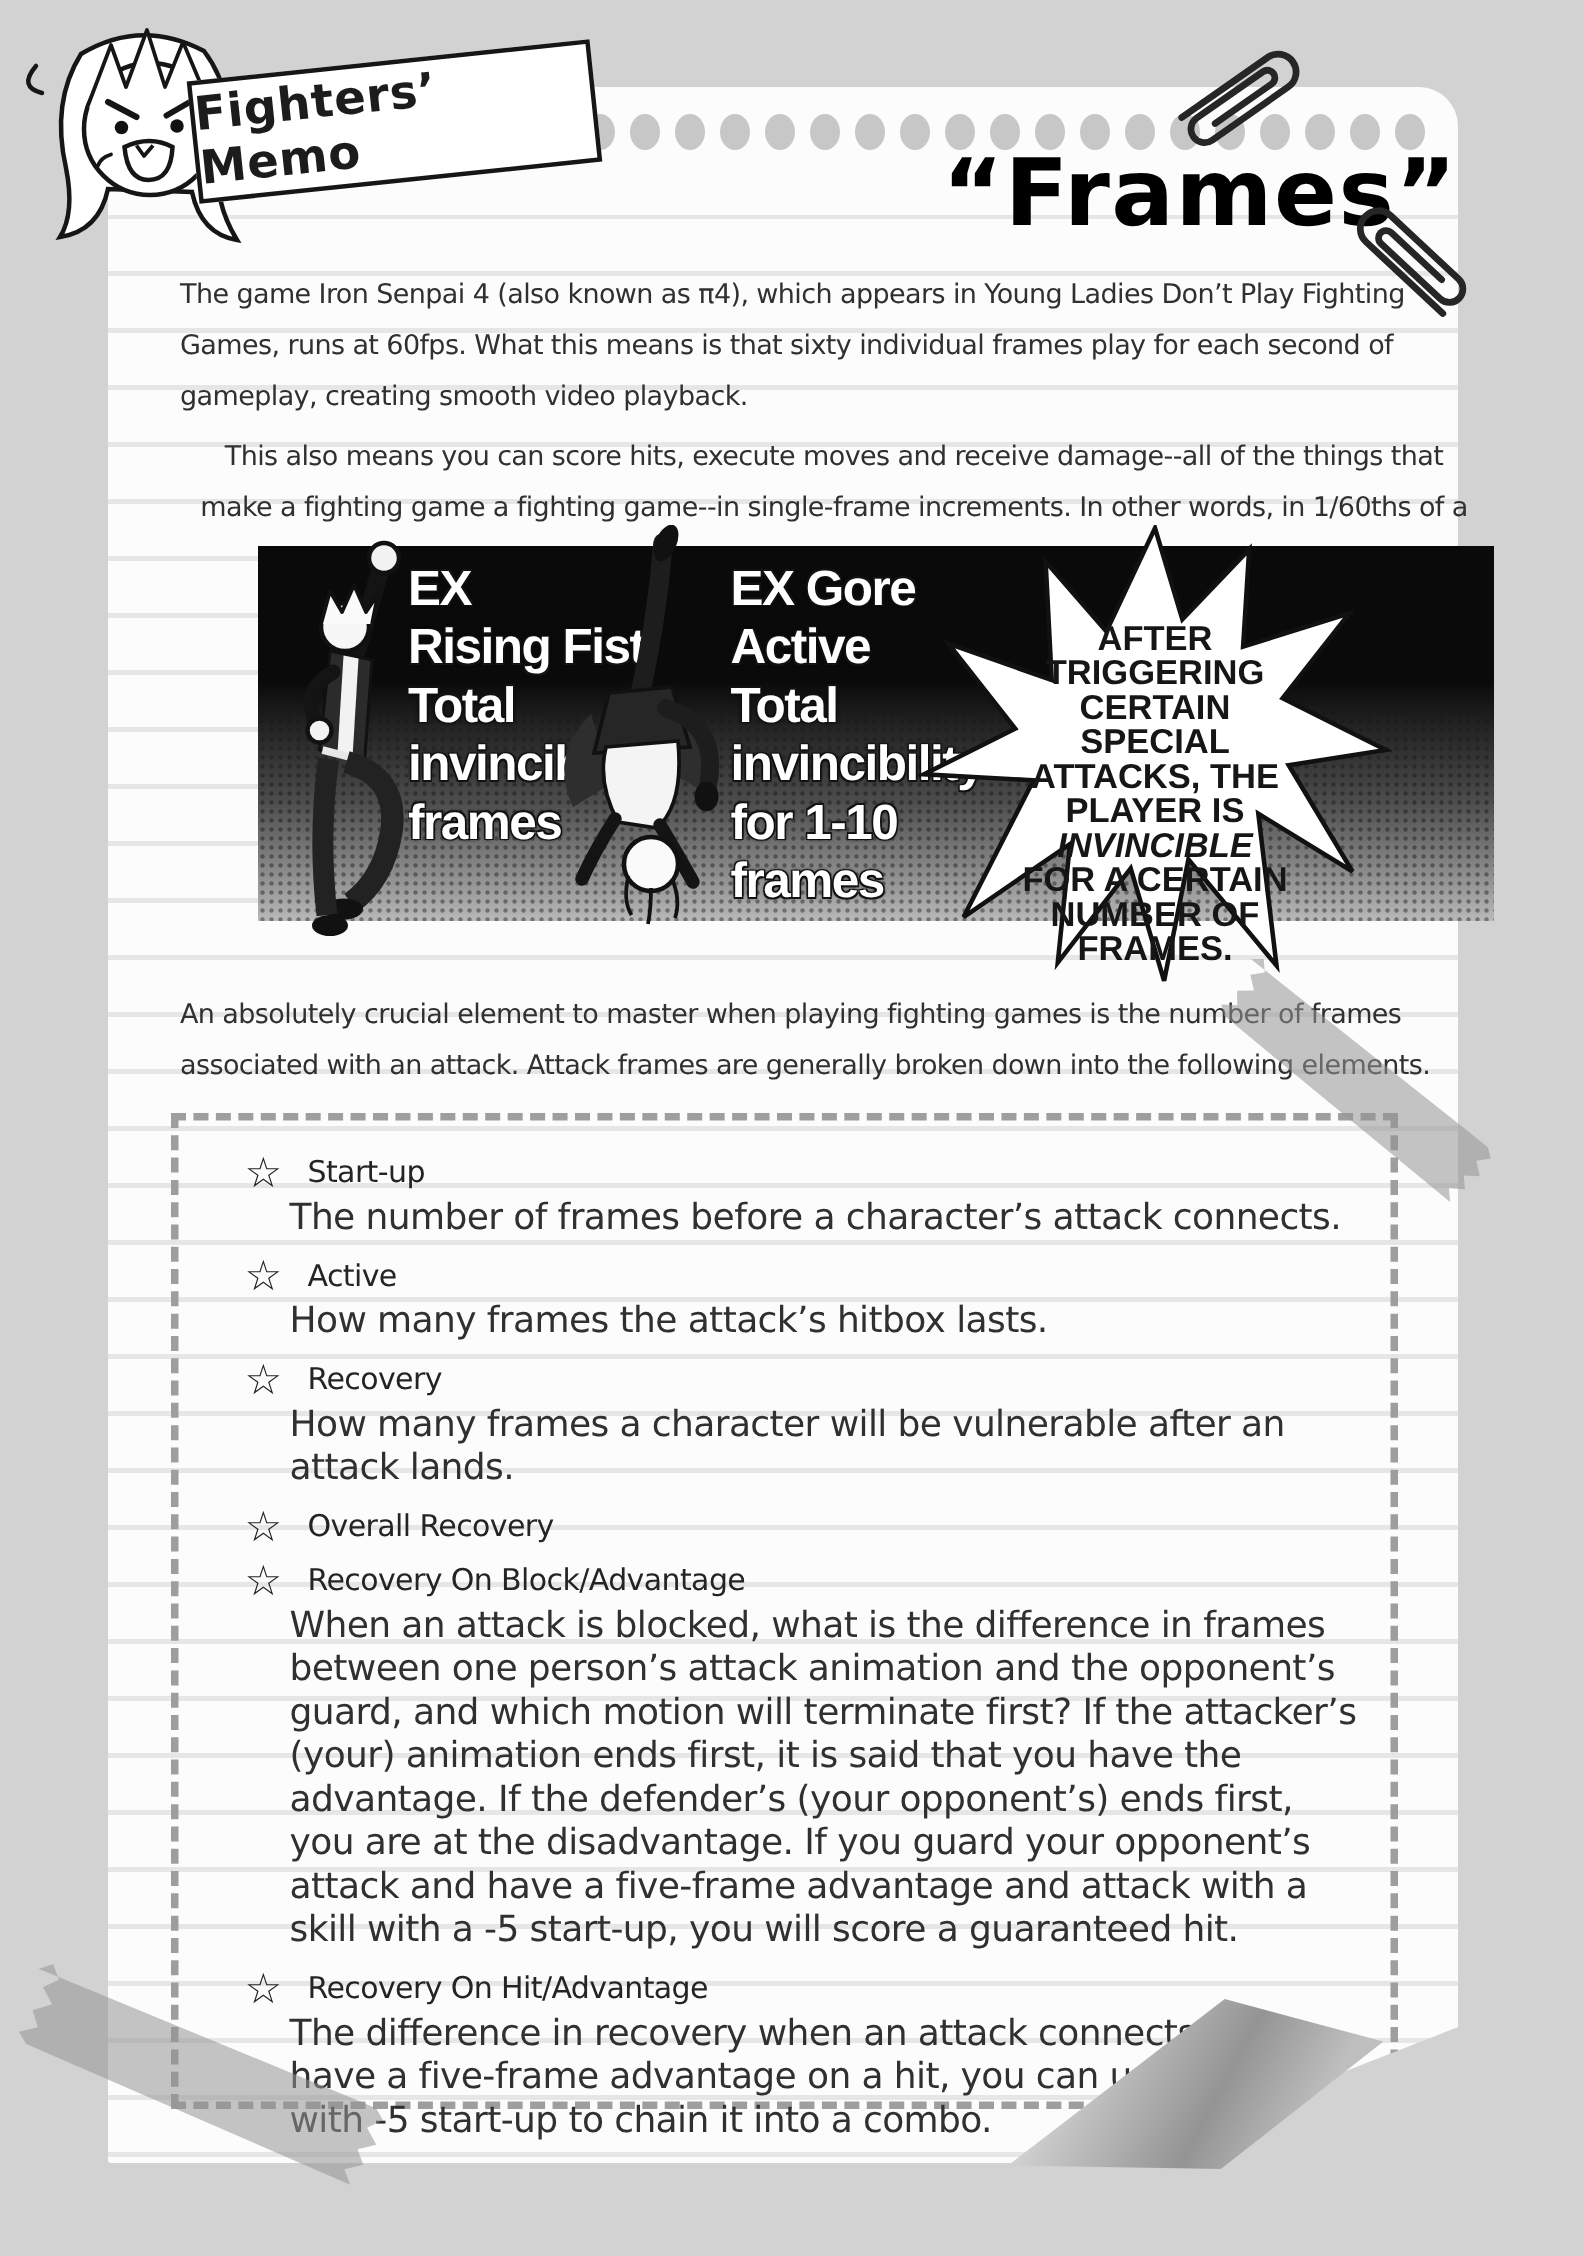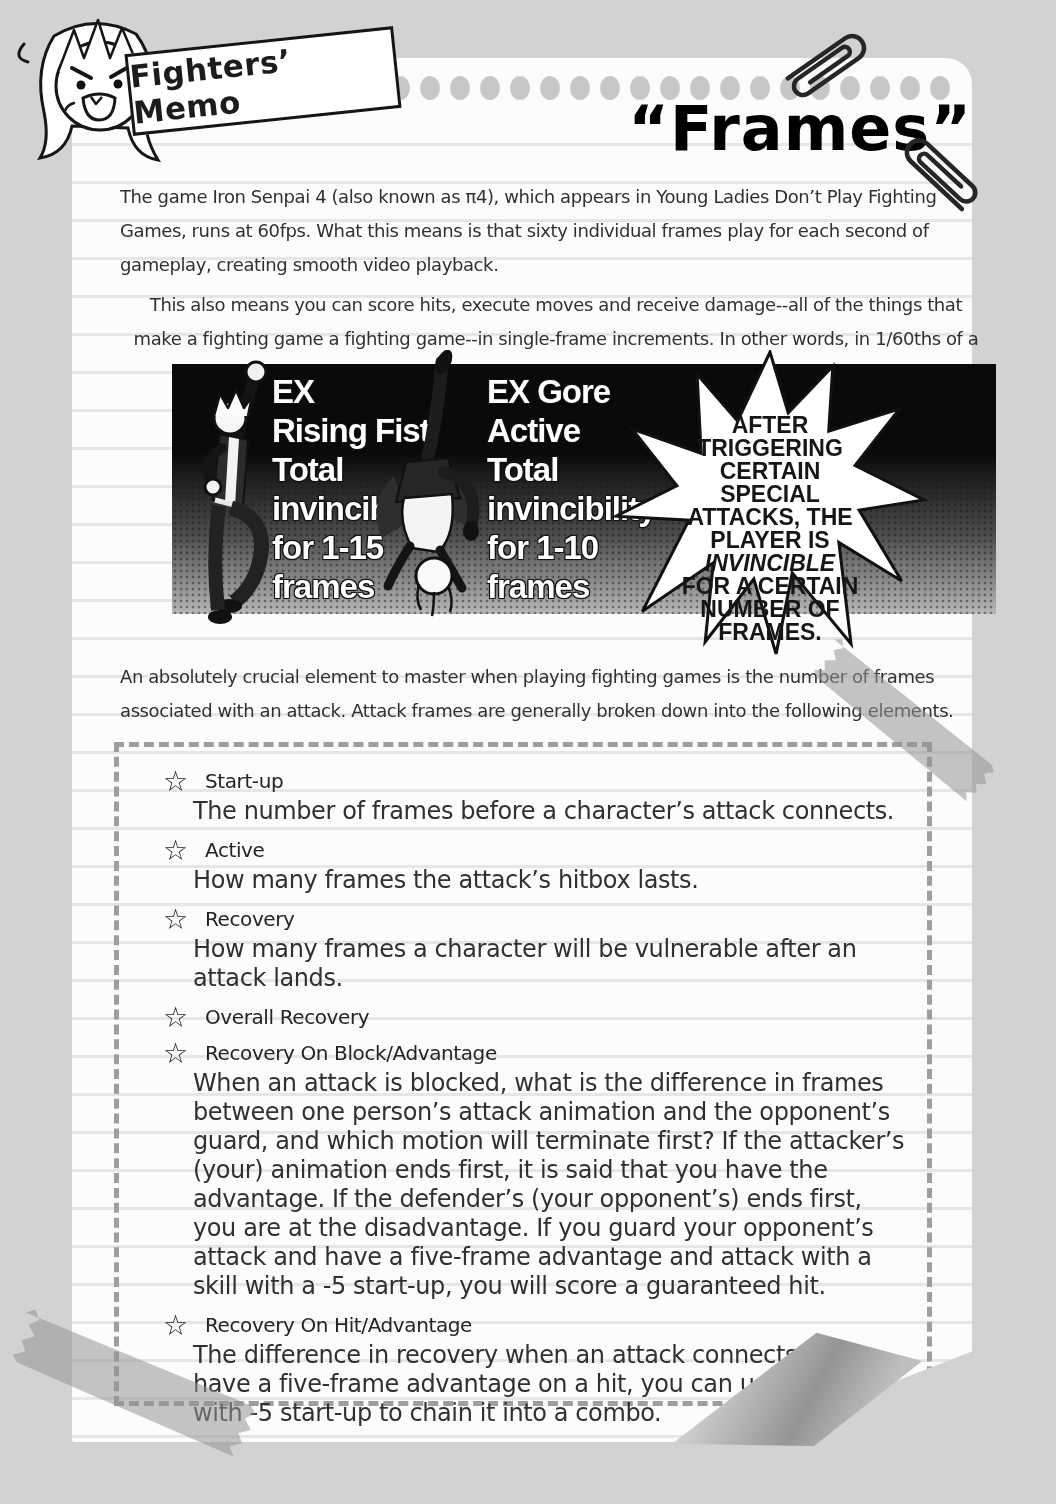--- a/index.html
+++ b/index.html
@@ -147,21 +147,20 @@
 
     <p class="para p1">The game Iron Senpai 4 (also known as π4), which appears in Young Ladies Don’t Play Fighting Games, runs at 60fps. What this means is that sixty individual frames play for each second of gameplay, creating smooth video playback.</p>
     <p class="para p2">This also means you can score hits, execute moves and receive damage--all of the things that make a fighting game a fighting game--in single-frame increments. In other words, in 1/60ths of a second.</p>
 
     <div class="panel">
       <div class="mv mv-left">
         <span>EX</span>
         <span>Rising Fist</span>
         <span>Total</span>
         <span>invincibility</span>
-        <span>for 1-15</span>
         <span>frames</span>
       </div>
       <div class="mv mv-right">
         <span>EX Gore</span>
         <span>Active</span>
         <span>Total</span>
         <span>invincibility</span>
         <span>for 1-10</span>
         <span>frames</span>
       </div>

